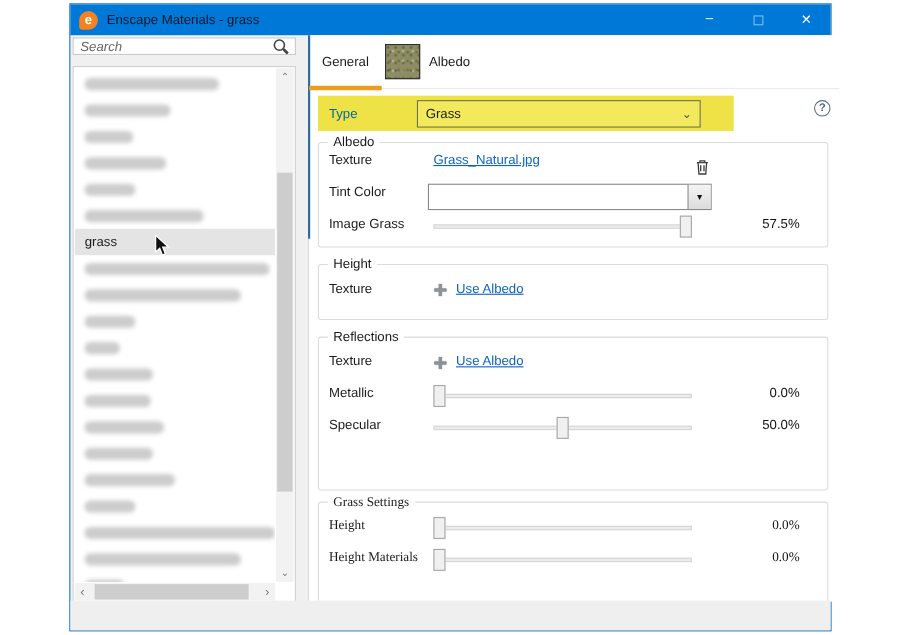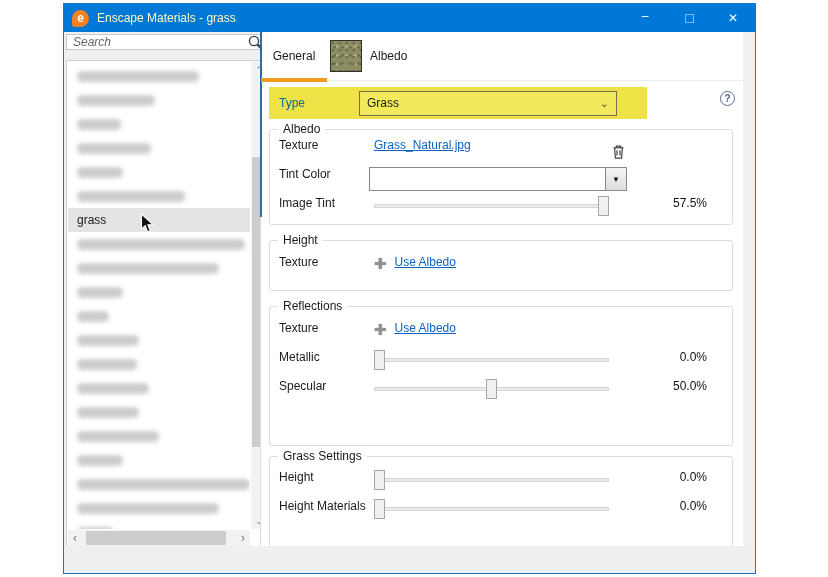--- a/index.html
+++ b/index.html
@@ -6,21 +6,21 @@
   html,body { width:828px; height:577px; background:#ffffff; font-family:"Liberation Sans", sans-serif; overflow:hidden; }
 
   .window { position:absolute; left:63px; top:3px; width:693px; height:571px;
             border:1px solid #1478c8; background:#f0f0f0; }
 
   
   .titlebar { height:28px; background:#0078d7; display:flex; align-items:center; }
   .app-logo { width:17px; height:17px; margin-left:8px; background:#f58220;
               border-radius:50% 50% 50% 3px; color:#fff; font-weight:bold; font-size:12px;
               display:flex; align-items:center; justify-content:center; line-height:1; }
-  .title-text { color:#fef9c3; font-size:12px; margin-left:8px; white-space:nowrap; }
+  .title-text { color:#0f172a; font-size:12px; margin-left:8px; white-space:nowrap; }
   .tb-spacer { flex:1; }
   .tb-btn { width:44px; height:28px; display:flex; align-items:center; justify-content:center;
             color:#fff; font-size:12px; }
   .tb-btn .maxbox { width:9px; height:9px; border:1px solid rgba(255,255,255,.5); display:block; }
   .tb-btn.min span { transform:translateY(-2px); }
 
   
   .win-body { position:relative; width:691px; height:541px; }
 
   
@@ -46,21 +46,21 @@
 
   .hscroll { position:absolute; left:1px; right:18px; bottom:1px; height:16px; background:#f2f2f2;
              display:flex; align-items:center; }
   .hscroll .arr { width:14px; text-align:center; color:#7a7a7a; font-size:12px; line-height:16px; }
   .hthumb { position:absolute; left:18px; width:140px; top:1px; bottom:1px; background:#cdcdcd; }
   .hscroll .arr.rt { position:absolute; right:0; }
 
   .cursor-ic { position:absolute; left:76px; top:181px; z-index:30; }
 
   
-  .editor { position:absolute; left:196px; top:0; width:483px; height:515px; background:#fff;
+  .editor { position:absolute; left:216px; top:0; width:483px; height:515px; background:#fff;
             border-left:1px solid #dadada; }
   .editor::before { content:""; position:absolute; left:-1px; top:0; width:2px; height:185px;
                     background:#2e6da0; }
 
   .tabstrip { position:relative; height:49px; border-bottom:1px solid #ececec; }
   .tab { position:absolute; top:0; height:48px; display:flex; align-items:center; font-size:12px; color:#1a1a1a; }
   .tab.general { left:0; width:66px; justify-content:center; }
   .tab.general::after { content:""; position:absolute; left:0; right:0; bottom:-2px; height:4px; background:#ef9b1b; }
   .tab.albedo { left:69px; }
   .tab-thumb { width:32px; height:32px; border:1px solid #2f2f2f; margin-right:8px;
@@ -258,21 +258,21 @@
                   </g>
                 </svg></span>
             </div>
             <div class="row">
               <span class="lbl">Tint Color</span>
               <div class="combo">
                 <div class="btn">▼</div>
               </div>
             </div>
             <div class="row">
-              <span class="lbl">Image Tint</span>
+              <span class="lbl">Image Grass</span>
               <div class="slider">
                 <div class="track"></div>
                 <div class="thumb" style="left: 224px;"></div>
               </div>
               <span class="val">57.5%</span>
             </div>
           </div>
           <div class="groupbox" style="top: 208px; height: 51px; padding-top: 14px;">
             <span class="gb-legend">Height</span>
             <div class="row">
@@ -298,21 +298,21 @@
             </div>
             <div class="row">
               <span class="lbl">Specular</span>
               <div class="slider">
                 <div class="track"></div>
                 <div class="thumb" style="left: 112px;"></div>
               </div>
               <span class="val">50.0%</span>
             </div>
           </div>
-          <div class="groupbox" style="top: 424px; height: 96px; padding-top: 13px;">
+          <div class="groupbox" style="top: 424px; height: 96px; padding-top: 13px; font-family: Liberation Serif, serif;">
             <span class="gb-legend">Grass Settings</span>
             <div class="row">
               <span class="lbl">Height</span>
               <div class="slider">
                 <div class="track"></div>
                 <div class="thumb" style="left: 0px;"></div>
               </div>
               <span class="val">0.0%</span>
             </div>
             <div class="row">

